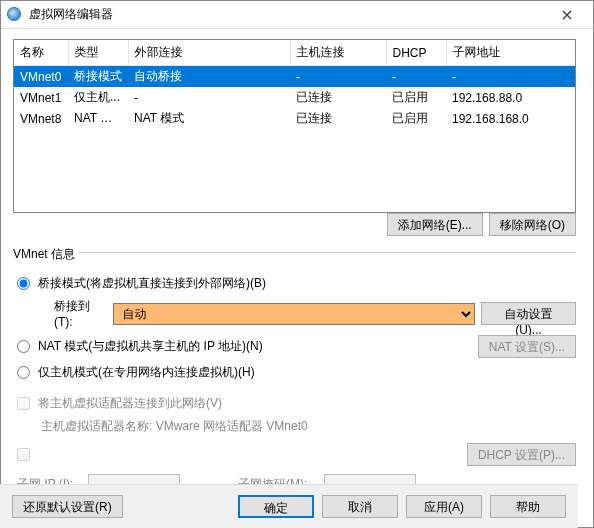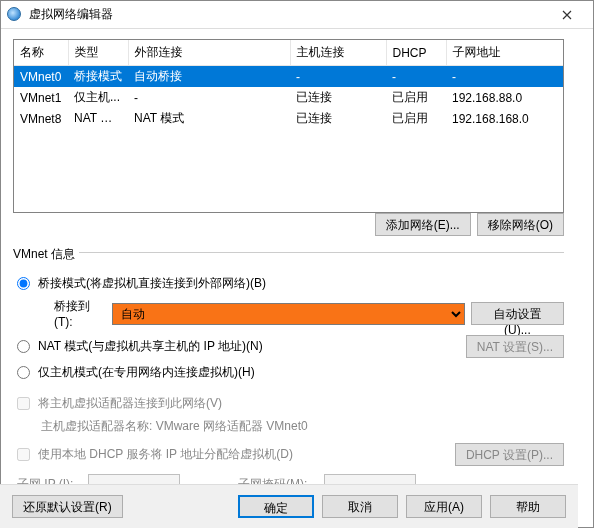--- a/index.html
+++ b/index.html
@@ -1,37 +1,37 @@
 <!DOCTYPE html>
 <html><head>
 <meta charset="utf-8">
 <style>
 * { box-sizing: border-box; font-family: "Microsoft YaHei", "Segoe UI", Tahoma, sans-serif; font-size: 12px; }
 body { margin: 0; padding: 0; background: #fff; width: 594px; height: 528px; border: 1px solid #888; overflow: hidden; }
 .titlebar { height: 28px; display: flex; align-items: center; padding: 0 6px; border-bottom: 1px solid #ddd; }
 .titlebar .icon { width: 16px; height: 16px; margin-right: 6px; }
 .titlebar .title { flex: 1; }
 .titlebar .close { width: 40px; height: 28px; display: flex; align-items: center; justify-content: center; cursor: pointer; }
-.content { padding: 10px 29px 8px 12px; }
+.content { padding: 10px 17px 8px 12px; }
 .table-wrap { border: 1px solid #828282; height: 174px; background: #fff; overflow: hidden; }
 table { width: 100%; border-collapse: collapse; table-layout: fixed; }
 th { text-align: left; font-weight: normal; padding: 4px 6px; background: #fff; border-bottom: 1px solid #e6e6e6; white-space: nowrap; overflow: hidden; }
 th:not(:last-child) { border-right: 1px solid #e6e6e6; }
 td { padding: 2px 6px; white-space: nowrap; overflow: hidden; text-overflow: ellipsis; }
 tr.selected td { background: #0078d7; color: #fff; }
 .btn-row { display: flex; justify-content: flex-end; gap: 6px; }
 button.win { background: #e1e1e1; border: 1px solid #adadad; padding: 3px 10px; min-width: 76px; height: 23px; cursor: pointer; }
 button.win[disabled] { color: #888; cursor: default; }
 .group-label { margin-top: 10px; margin-bottom: 6px; }
 .hr-with-text { display: flex; align-items: center; }
 .hr-with-text .line { flex: 1; border-top: 1px solid #ccc; margin-left: 4px; }
 .radio-row, .check-row { display: flex; align-items: center; margin: 6px 0 6px 4px; gap: 4px; }
 .radio-row .flexspacer, .check-row .flexspacer { flex: 1; }
 .sub-row { display: flex; align-items: center; margin: 6px 0 6px 41px; gap: 6px; }
-select.win { height: 22px; border: 1px solid #7a7a7a; background: #f97316; padding: 1px 4px; width: 370px; }
+select.win { height: 22px; border: 1px solid #7a7a7a; background: #fdba74; padding: 1px 4px; width: 370px; }
 input.win-text { height: 20px; border: 1px solid #bfbfbf; background: #fff; padding: 1px 4px; width: 92px; }
 input.win-text[disabled] { background: #f4f4f4; color: #888; }
 .disabled-text { color: #888; }
 .disabled-text input[type=checkbox] { accent-color: #888; }
 .ip-row { display: flex; align-items: center; margin: 8px 0 0 4px; gap: 6px; }
 .ip-row .lbl { width: 65px; color: #888; }
 .dot { color: #888; }
 .bottom-bar { position: absolute; bottom: 0; left: 0; right: 16px; height: 44px; background: #f0f0f0; border-top: 1px solid #ddd; display: flex; align-items: center; padding: 0 12px; gap: 8px; }
 .bottom-bar .spacer { flex: 1; }
 button.default { border: 2px solid #0078d7; }
@@ -137,21 +137,20 @@
   </div>
 
   <div class="check-row disabled-text" style="margin-top:14px">
     <input type="checkbox" disabled="" style="">
     <label>将主机虚拟适配器连接到此网络(V)</label>
   </div>
   <div class="disabled-text" style="margin-left:28px">主机虚拟适配器名称: VMware 网络适配器 VMnet0</div>
 
   <div class="check-row disabled-text" style="margin-top:8px">
     <input type="checkbox" disabled="" style="">
-    <label>使用本地 DHCP 服务将 IP 地址分配给虚拟机(D)</label>
     <span class="flexspacer"></span>
     <button class="win" disabled="">DHCP 设置(P)...</button>
   </div>
 
   <div class="ip-row">
     <span class="lbl">子网 IP (I):</span>
     <input class="win-text" disabled="" style="">
       <span class="dot">.</span>
       <span class="dot">.</span>
       <span class="dot">.</span>

